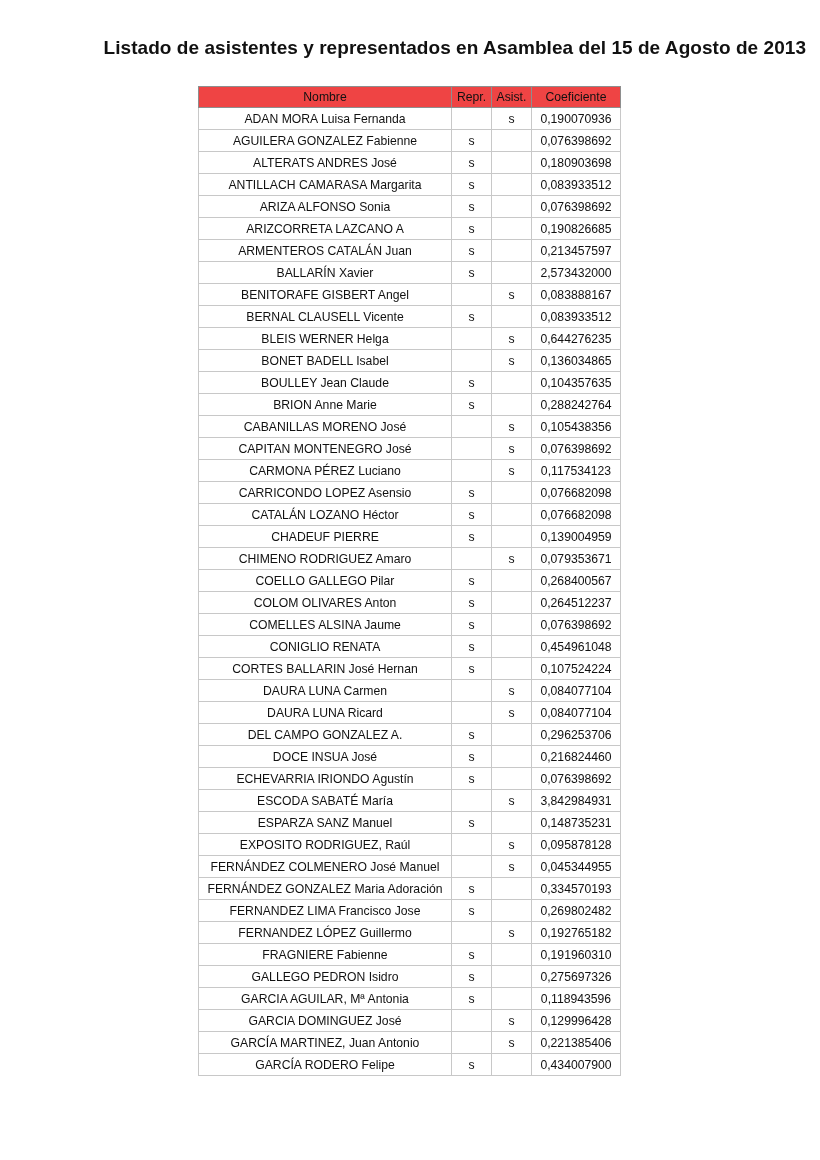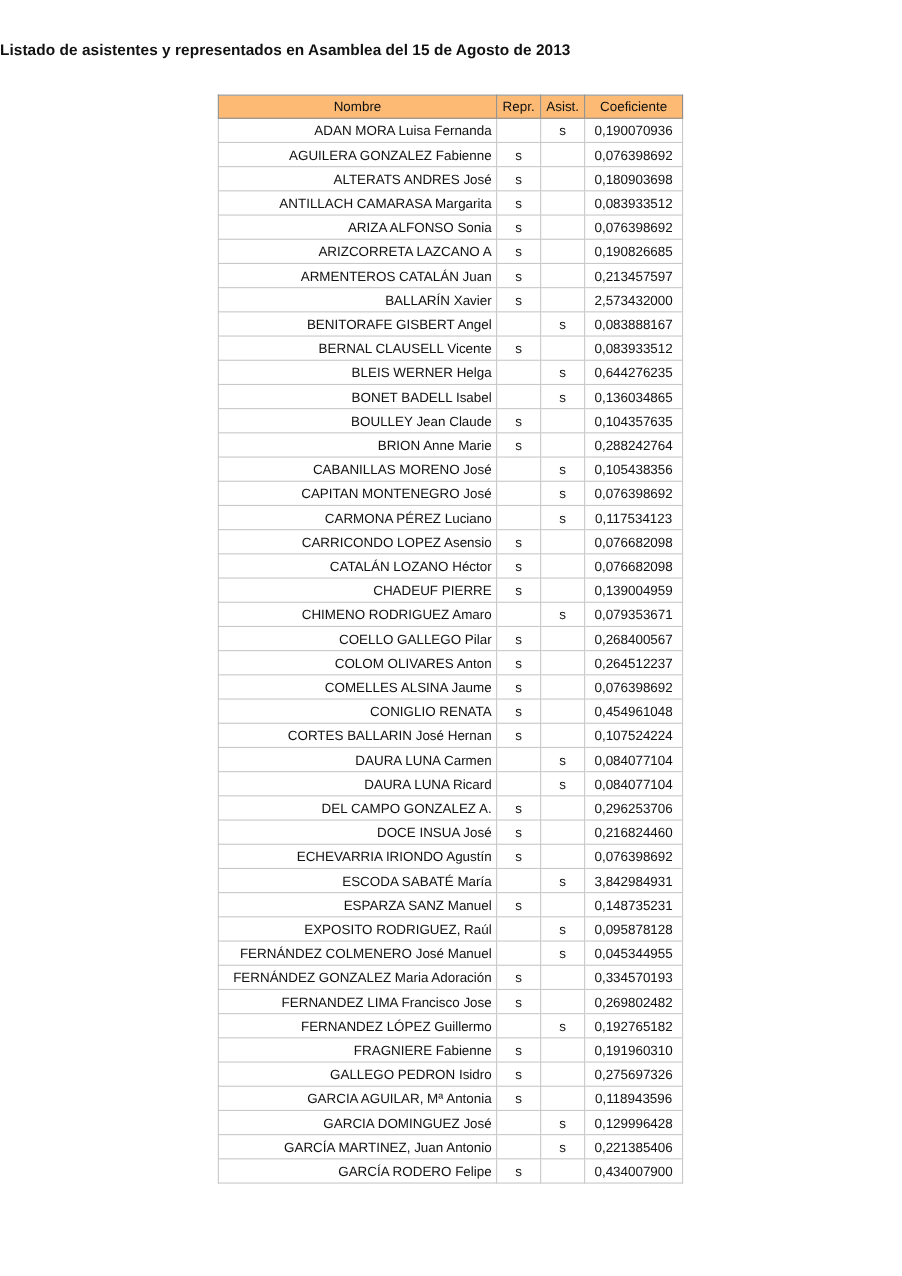--- a/index.html
+++ b/index.html
@@ -1,39 +1,39 @@
 <!DOCTYPE html>
 <html><head>
 <meta charset="utf-8">
 <style>
   html, body { margin: 0; padding: 0; background: #ffffff; }
   body {
     width: 820px; height: 1160px; position: relative; overflow: hidden;
     font-family: "Liberation Sans", sans-serif; color: #111;
   }
   .title {
-    position: absolute; left: 0; top: 37px; width: 806px; text-align: left;
-    font-weight: bold; font-size: 14px; letter-spacing: 0.05px;
+    position: absolute; left: 0; top: 37px; width: 806px; text-align: right;
+    font-weight: bold; font-size: 19px; letter-spacing: 0.05px;
   }
   table.list {
     position: absolute; left: 198px; top: 86px;
     border-collapse: collapse; font-size: 12.2px; table-layout: fixed;
   }
   table.list th, table.list td {
     border: 1px solid #c8c8c8; padding: 0 4px; height: 21px; white-space: nowrap;
   }
   table.list th {
-    background: #fdba74; font-weight: normal; text-align: center;
+    background: #ef4444; font-weight: normal; text-align: center;
     border: 1px solid #8e8e8e; height: 20px;
   }
   col.c-name { width: 253px; }
   col.c-repr { width: 40px; }
   col.c-asis { width: 40px; }
   col.c-coef { width: 89px; }
-  td.name { text-align: right; }
+  td.name { text-align: center; }
   td.mark { text-align: center; }
   td.coef { text-align: center; }
 </style>
 </head>
 <body>
 
 <div class="title">Listado de asistentes y representados en Asamblea del 15 de Agosto de 2013</div>
 
 <table class="list">
   <colgroup>

